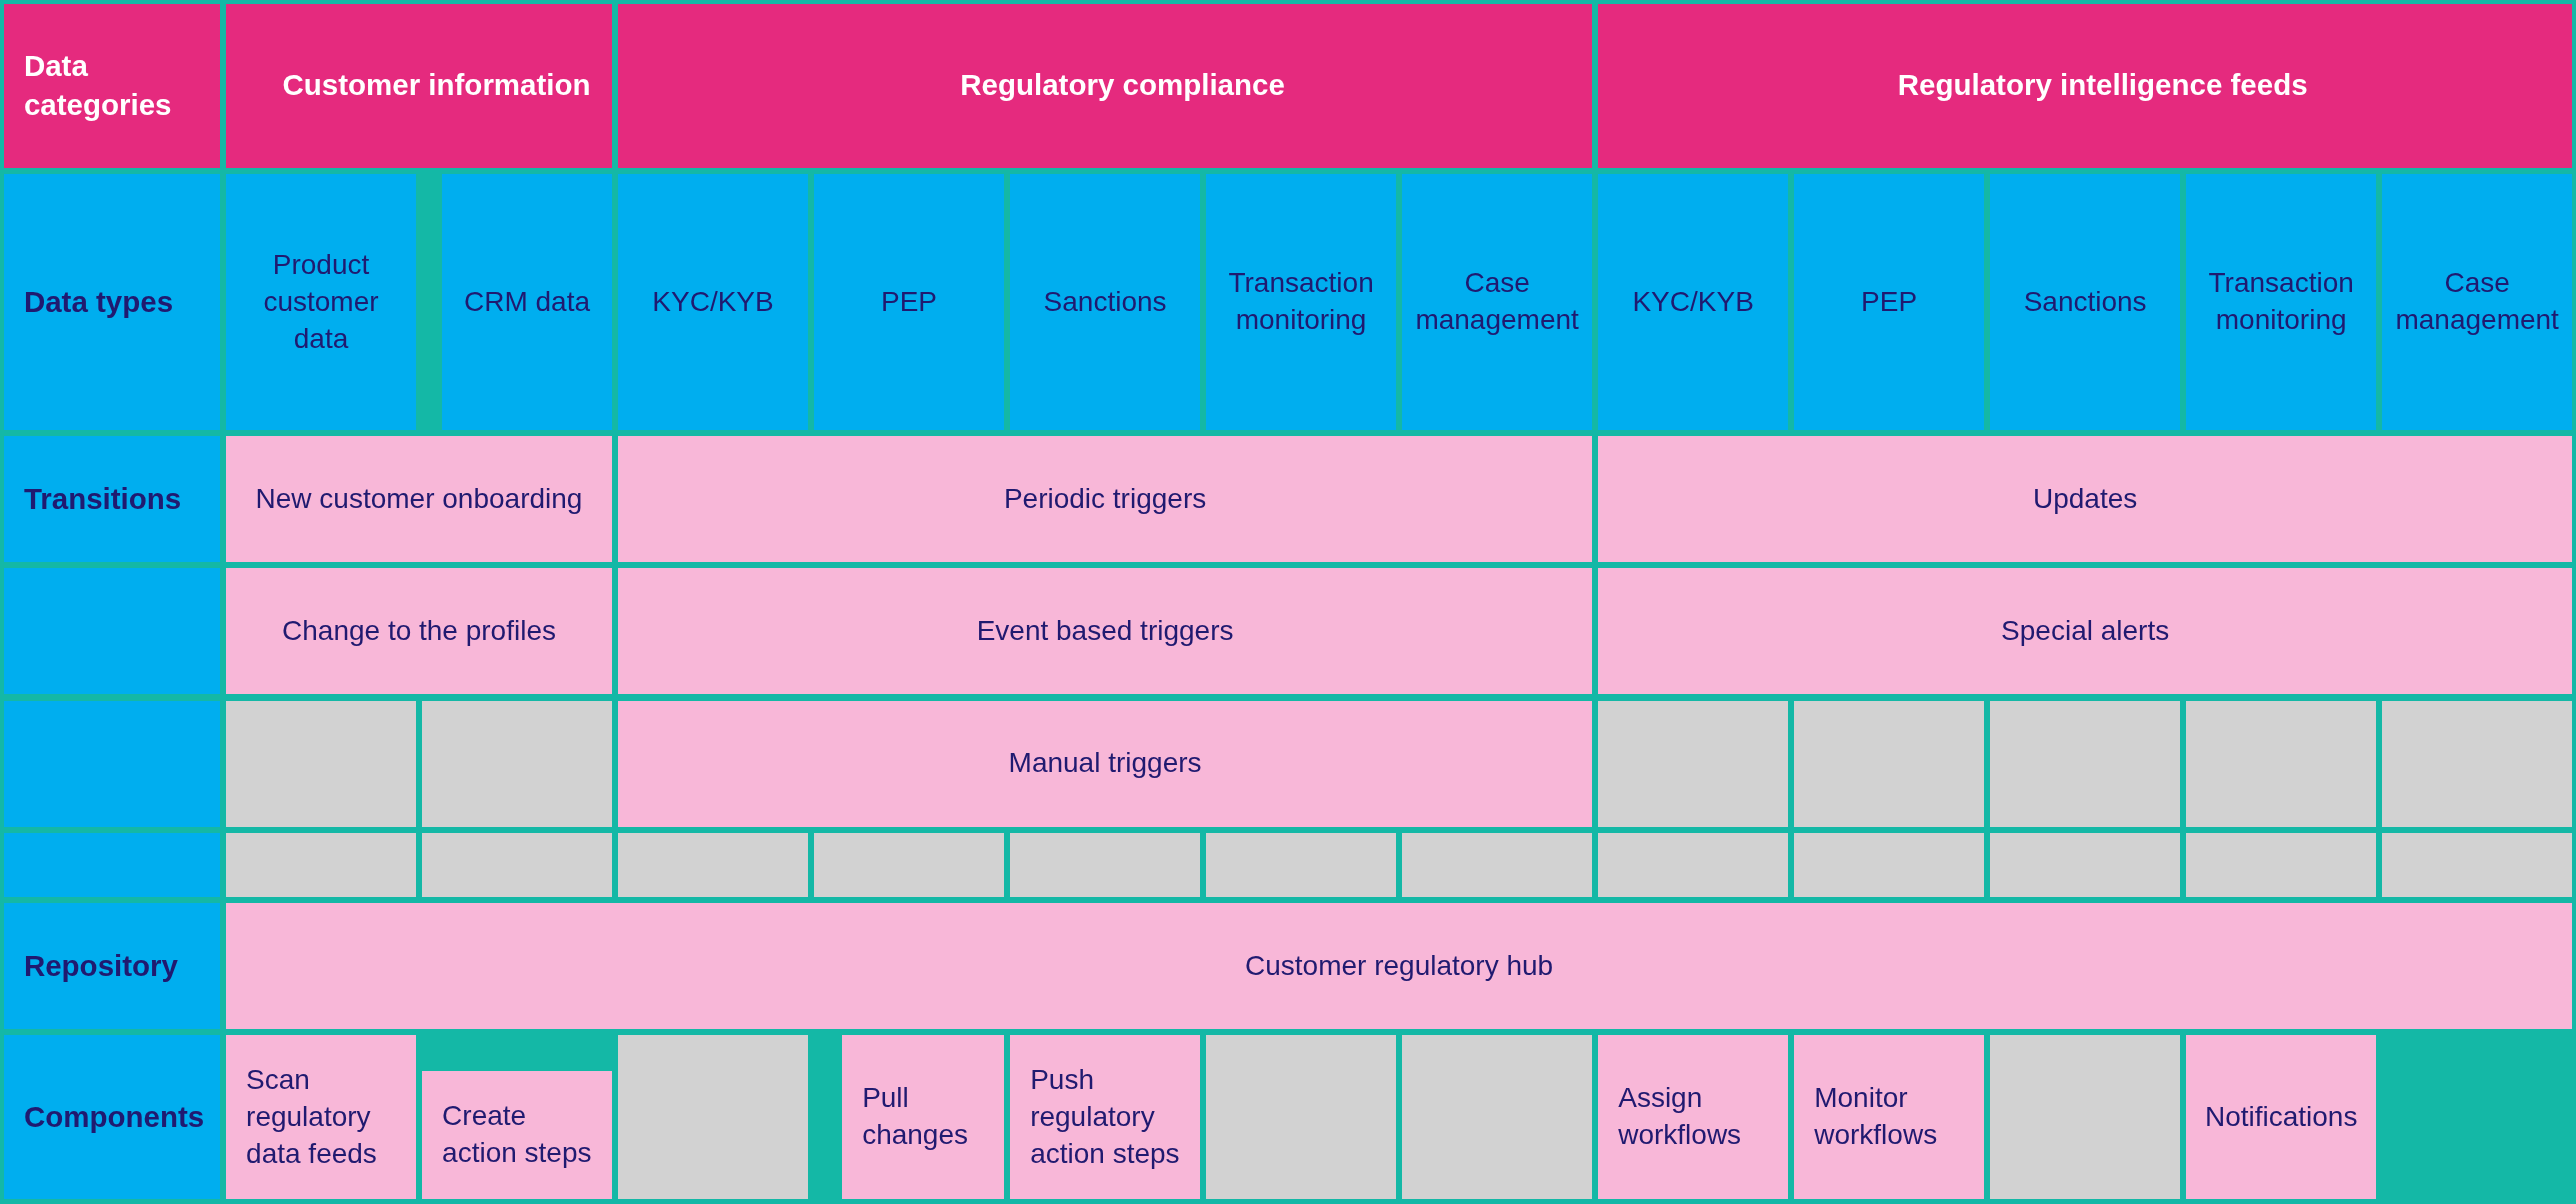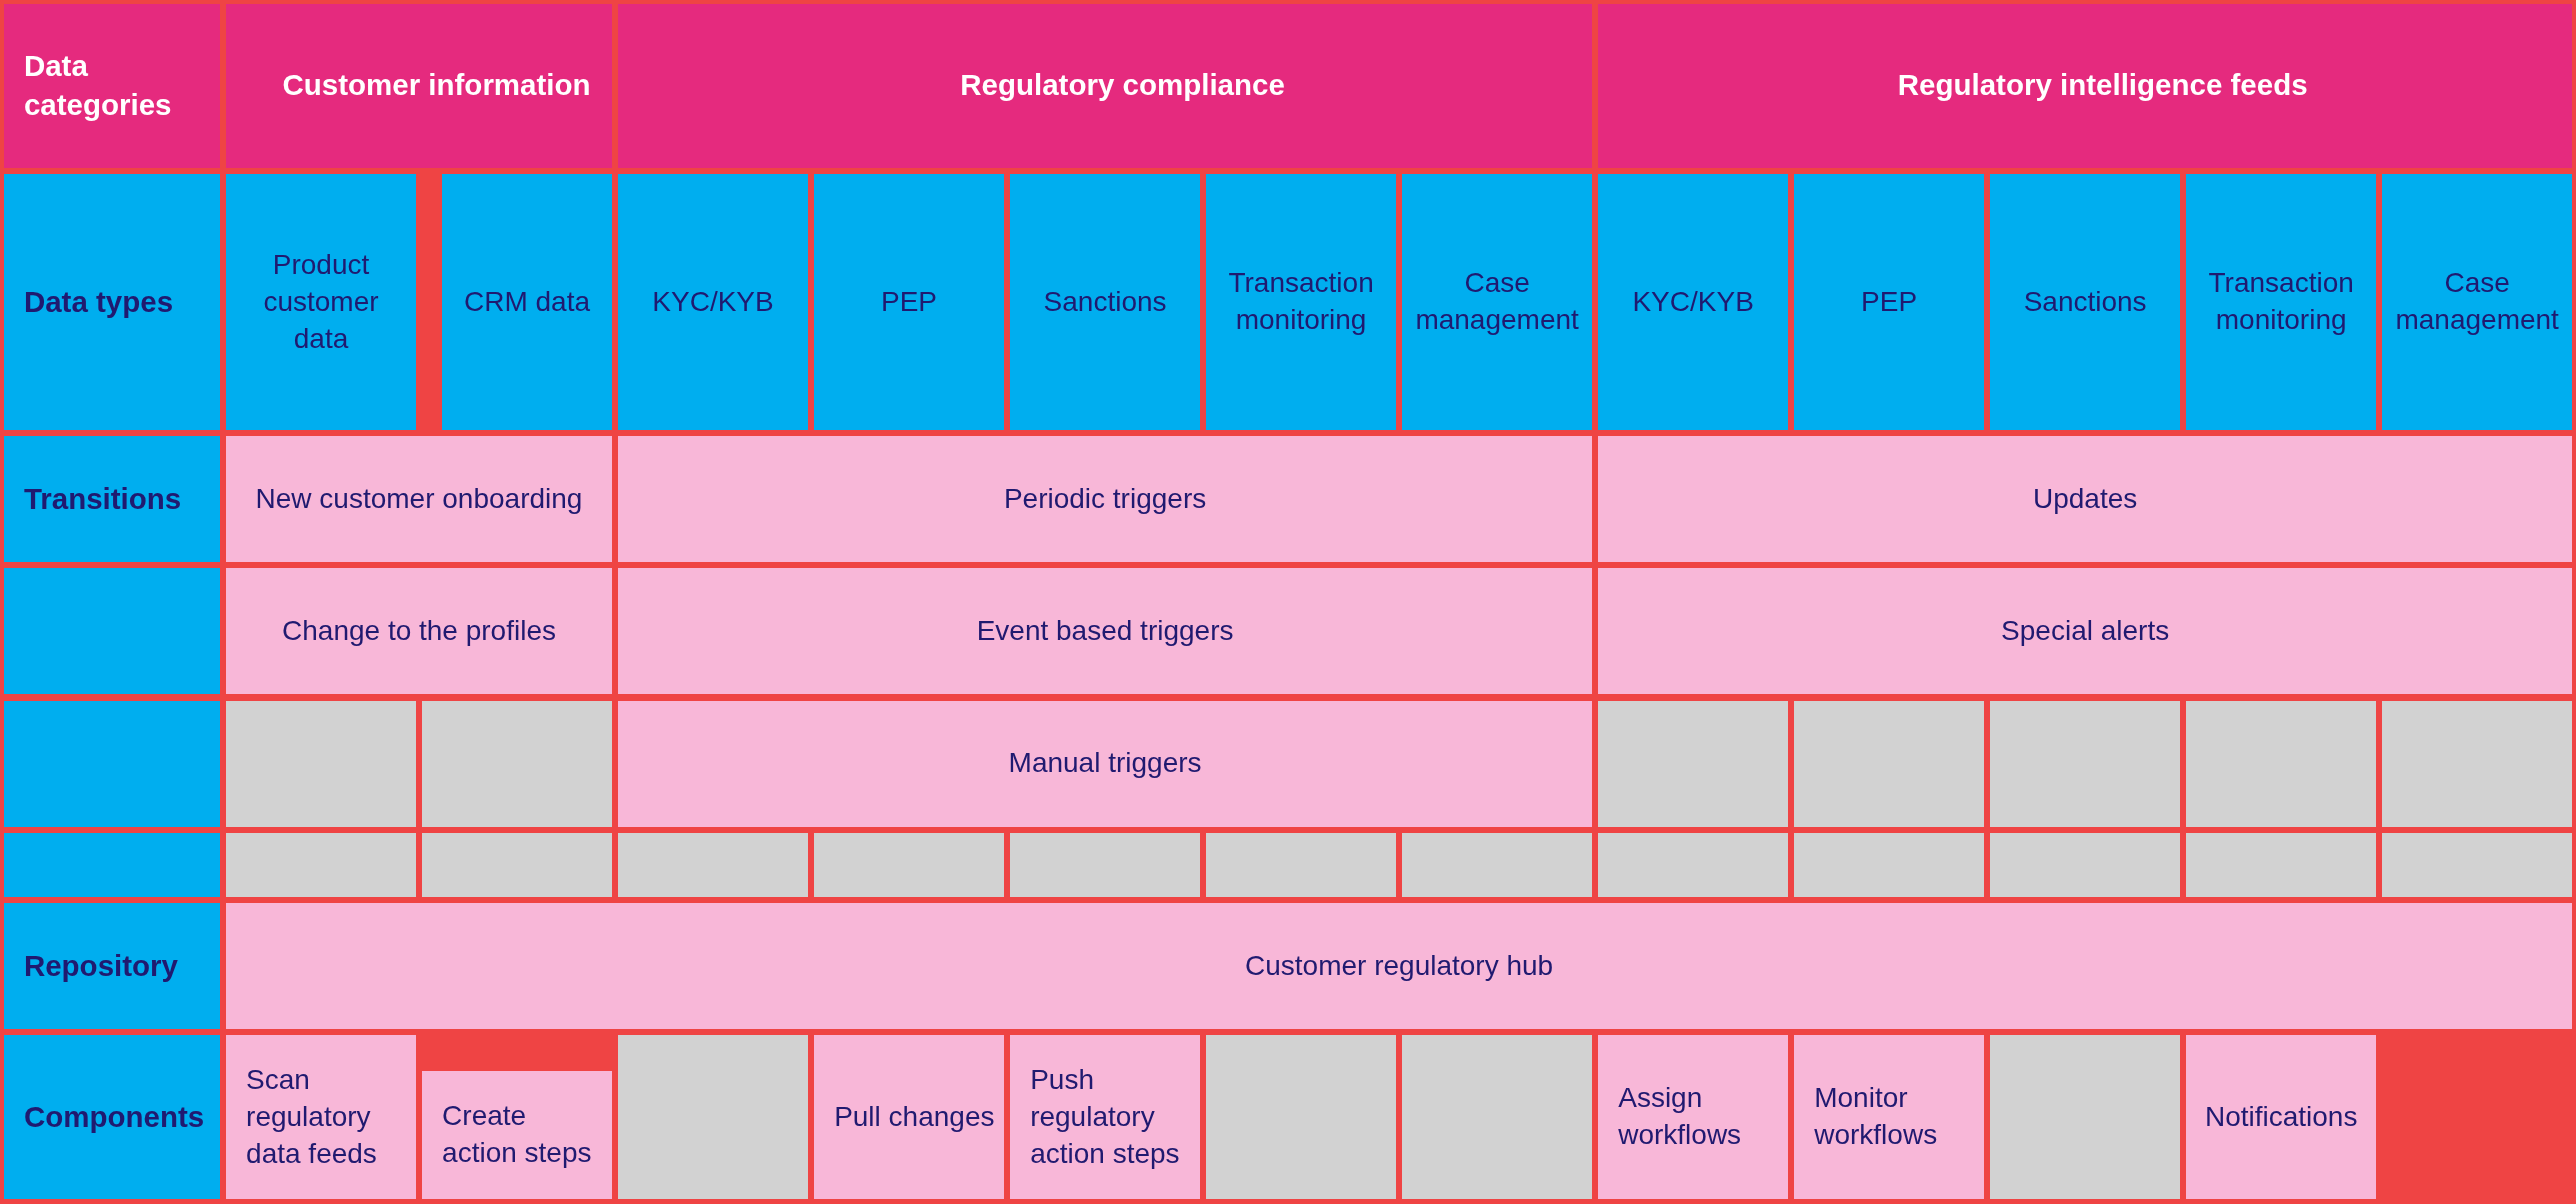--- a/index.html
+++ b/index.html
@@ -2,21 +2,21 @@
 <html style="font-size:12.4px"><head>
 <meta charset="utf-8">
 <style>
   html, body { margin: 0; padding: 0; background: #ffffff; }
   body { font-family: "Liberation Sans", "DejaVu Sans", sans-serif; }
 
   .canvas {
     width: 2576px;
     height: 1205px;
     box-sizing: border-box;
-    background: #ef4444;
+    background: #14b8a6;
     display: grid;
     grid-template-columns: 216px repeat(12, 1fr);
     grid-template-rows: 164px 256px 126px 126px 126px 64px 126px 164px;
     gap: 6.2px;
     padding: 3.9px;
   }
 
   .cell {
     display: flex;
     align-items: center;
@@ -86,21 +86,21 @@
     <div class="cell gray" style="grid-column: span 1;"></div>
     <div class="cell gray" style="grid-column: span 1;"></div>
     <div class="cell gray" style="grid-column: span 1;"></div>
     <div class="cell gray" style="grid-column: span 1;"></div>
     <div class="cell blue left bold" style="grid-column: span 1;">Repository</div>
     <div class="cell pink" style="grid-column: span 12;">Customer regulatory hub</div>
     <div class="cell blue left bold" style="grid-column: span 1;">Components</div>
     <div class="cell pink left" style="grid-column: span 1;">Scan regulatory data feeds</div>
     <div class="cell pink left" style="grid-column: span 1; margin-top: 36px;">Create action steps</div>
     <div class="cell gray" style="grid-column: span 1;"></div>
-    <div class="cell pink left" style="grid-column: span 1;">Pull changes</div>
+    <div class="cell pink left" style="grid-column: span 1; margin-left: 28px;">Pull changes</div>
     <div class="cell pink left" style="grid-column: span 1;">Push regulatory action steps</div>
     <div class="cell gray" style="grid-column: span 1;"></div>
     <div class="cell gray" style="grid-column: span 1;"></div>
     <div class="cell pink left" style="grid-column: span 1;">Assign workflows</div>
     <div class="cell pink left" style="grid-column: span 1;">Monitor workflows</div>
     <div class="cell gray" style="grid-column: span 1;"></div>
     <div class="cell pink" style="grid-column: span 1;">Notifications</div>
   </div>
 
 

